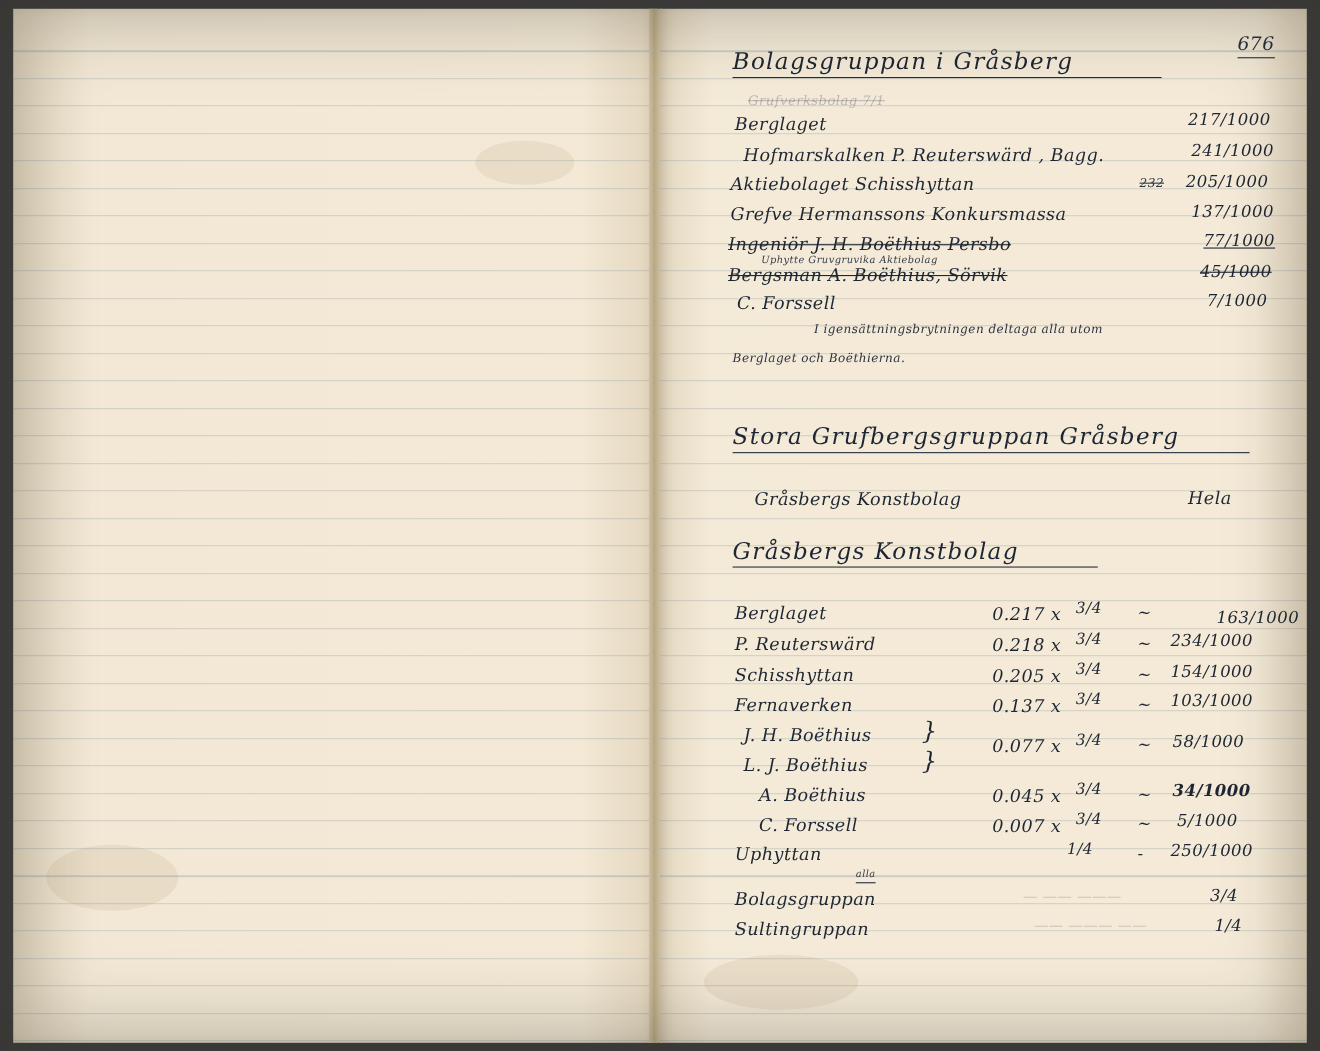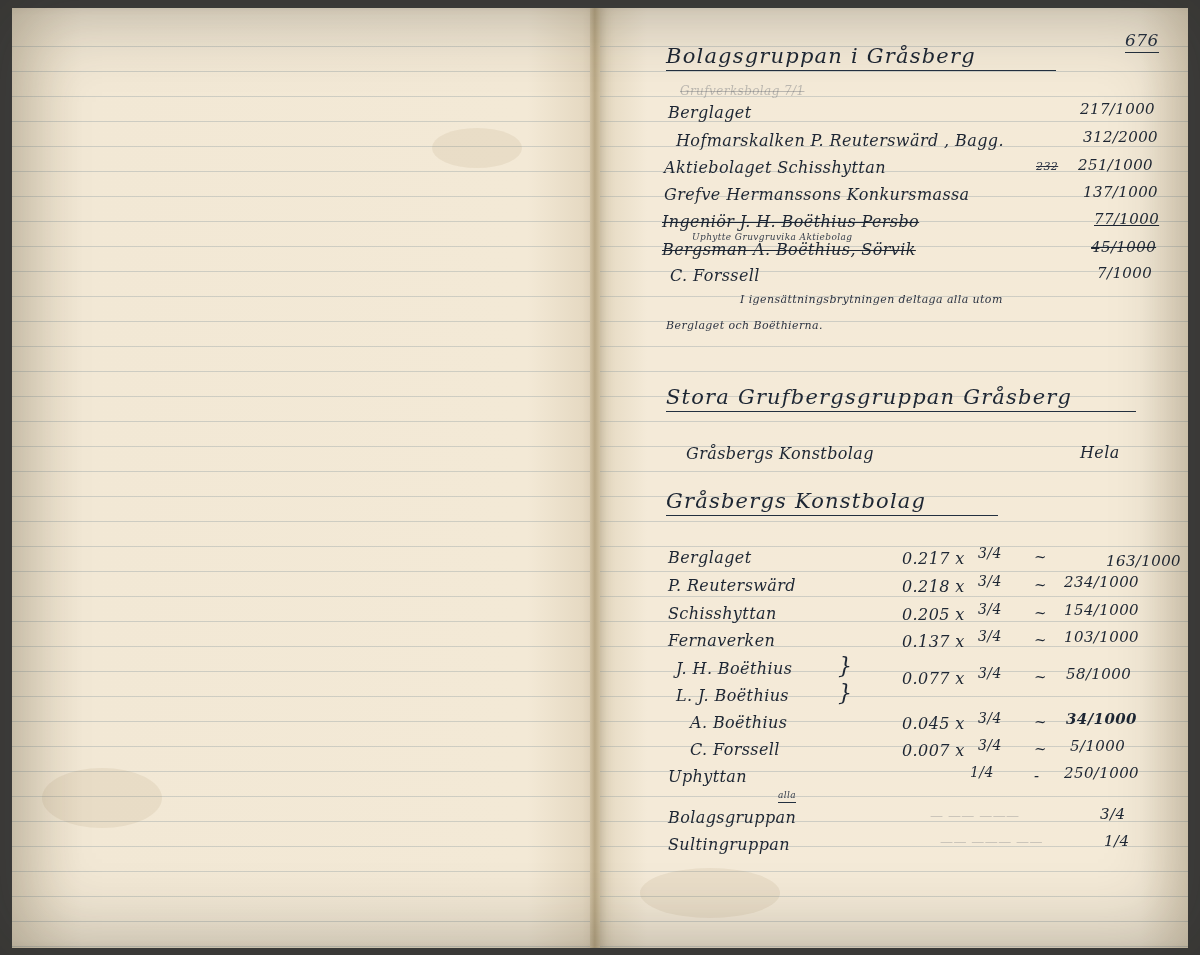--- a/index.html
+++ b/index.html
@@ -185,25 +185,25 @@
     <div class="hand pageno underline-s" style="left:525px; top:22px;">676</div>
 
     <div class="hand h-title underline-s" style="left:66px; top:36px; min-width:390px;">Bolagsgruppan i Gråsberg</div>
 
     <div class="hand ghost strike" style="left:80px; top:76px;">Grufverksbolag 7/1</div>
 
     <div class="hand h-line" style="left:68px; top:95px;">Berglaget</div>
     <div class="hand num" style="left:480px; top:92px;">217/1000</div>
 
     <div class="hand h-line" style="left:62px; top:123px;margin-left:14px;">Hofmarskalken P. Reuterswärd , Bagg.</div>
-    <div class="hand num" style="left:483px; top:120px;">312/2000</div>
+    <div class="hand num" style="left:483px; top:120px;">241/1000</div>
 
     <div class="hand h-line" style="left:64px; top:150px;">Aktiebolaget Schisshyttan</div>
     <div class="hand h-small strike" style="left:436px; top:152px;">232</div>
-    <div class="hand num" style="left:478px; top:148px;">251/1000</div>
+    <div class="hand num" style="left:478px; top:148px;">205/1000</div>
 
     <div class="hand h-line" style="left:64px; top:177px;">Grefve Hermanssons Konkursmassa</div>
     <div class="hand num" style="left:483px; top:175px;">137/1000</div>
 
     <div class="hand h-line strike" style="left:62px; top:204px;">Ingeniör J. H. Boëthius Persbo</div>
     <div class="hand num strike" style="left:494px; top:202px;text-decoration:underline;">77/1000</div>
     <div class="hand h-tiny" style="left:92px; top:224px;">Uphytte Gruvgruvika Aktiebolag</div>
 
     <div class="hand h-line strike" style="left:62px; top:232px;">Bergsman A. Boëthius, Sörvik</div>
     <div class="hand num strike" style="left:491px; top:230px;">45/1000</div>

